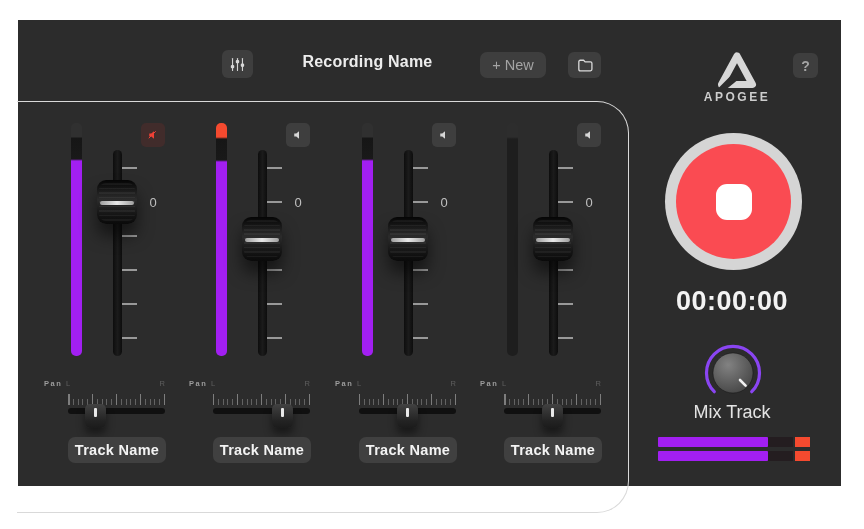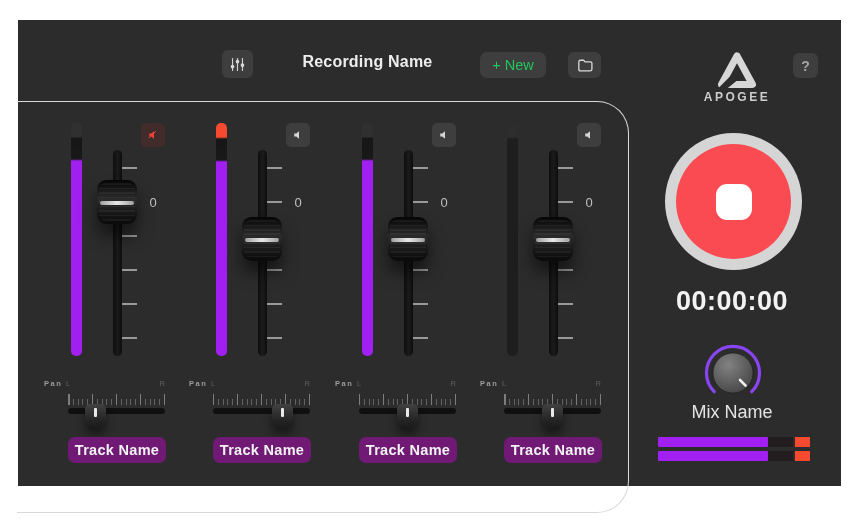--- a/index.html
+++ b/index.html
@@ -12,21 +12,21 @@
   .panel{position:absolute;left:17px;top:101px;width:611px;height:410px;
     border:1px solid var(--panel_border,#d9d9d9);border-left:none;
     border-radius:0 32px 32px 0;pointer-events:none;}
   
   .iconbtn{position:absolute;background:var(--button_bg,#3e3e3e);border-radius:6px;
     display:flex;align-items:center;justify-content:center;border:none;cursor:pointer;}
   .btn-sliders{left:222px;top:50px;width:31px;height:28px;}
   .title{position:absolute;left:270px;top:53px;width:195px;text-align:center;
     font-size:16px;font-weight:bold;color:#ededed;letter-spacing:.2px;}
   .btn-new{left:480px;top:52px;width:66px;height:26px;border-radius:7px;
-    font-size:14.5px;color:#22c55e;font-family:inherit;}
+    font-size:14.5px;color:#a3a3a3;font-family:inherit;}
   .btn-folder{left:568px;top:52px;width:33px;height:26px;}
   .logo{position:absolute;left:714px;top:51px;width:46px;height:38px;}
   .brand{position:absolute;left:702px;top:90px;width:70px;text-align:center;
     font-size:12px;letter-spacing:2.5px;color:#cdcdcd;font-weight:bold;}
   .btn-help{left:793px;top:53px;width:25px;height:25px;font-size:14px;font-weight:bold;
     color:#a5a5a5;font-family:inherit;}
   
   .rec-outer{position:absolute;left:665px;top:133px;width:137px;height:137px;border-radius:50%;
     background:#d5d5d5;cursor:pointer;}
   .rec-inner{position:absolute;inset:11px;border-radius:50%;background:var(--record_red,#fa4b52);}
@@ -73,21 +73,21 @@
     background:
       repeating-linear-gradient(90deg,#7d7d7d 0 1.5px,transparent 1.5px 24px) left bottom/97px 11px no-repeat,
       repeating-linear-gradient(90deg,#636363 0 1px,transparent 1px 4.8px) left bottom/96px 6px no-repeat;}
   .pan-track{position:absolute;left:24px;top:287px;width:97px;height:6px;border-radius:3px;
     background:#101010;cursor:pointer;}
   .pan-thumb{position:absolute;top:283px;width:21px;height:24px;border-radius:5px;cursor:grab;
     background:linear-gradient(180deg,#424242,#232323 70%,#1b1b1b);box-shadow:0 6px 8px rgba(0,0,0,.45);}
   .pan-thumb::after{content:"";position:absolute;left:50%;top:4px;width:2.5px;height:9px;margin-left:-1.25px;
     border-radius:1px;background:#e9e9e9;}
   .name-btn{position:absolute;left:24px;top:316px;width:98px;height:26px;border-radius:7px;
-    background:#701a75;color:#f3f3f3;font-weight:bold;font-size:14.5px;font-family:inherit;
+    background:#404040;color:#f3f3f3;font-weight:bold;font-size:14.5px;font-family:inherit;
     display:flex;align-items:center;justify-content:center;border:none;cursor:pointer;letter-spacing:.3px;}
 </style>
 </head>
 <body>
 
 <div class="app"></div>
 
 <button class="iconbtn btn-sliders">
   <svg width="17" height="17" viewBox="0 0 24 24">
     <g stroke="#d2d2d2" stroke-width="1.6" stroke-linecap="round">
@@ -129,21 +129,21 @@
     <radialGradient id="kg" cx="38%" cy="30%" r="75%">
       <stop offset="0%" stop-color="#828282"></stop>
         <stop offset="70%" stop-color="#585858"></stop>
         <stop offset="100%" stop-color="#474747"></stop>
     </radialGradient>
   </defs>
   <path d="M11.3 48.7 A26.5 26.5 0 1 1 48.7 48.7" fill="none" stroke="var(--trim_purple,#8a45f2)" stroke-width="3.2" stroke-linecap="round"></path>
   <circle cx="30" cy="30" r="20" fill="url(#kg)" stroke="rgba(0,0,0,.35)" stroke-width="1"></circle>
   <line x1="37" y1="37" x2="42.6" y2="42.6" stroke="#f2f2f2" stroke-width="2.6" stroke-linecap="round"></line>
 </svg>
-<div class="trim-label">Mix Name</div>
+<div class="trim-label">Mix Track</div>
 
 <div class="outmeter">
   <div class="outbar">
     <div class="seg seg-purple" style="width: 110px;"></div>
     <div class="seg seg-dark"></div>
     <div class="seg seg-red"></div>
   </div>
   <div class="outbar">
     <div class="seg seg-purple" style="width: 110px;"></div>
     <div class="seg seg-dark"></div>

